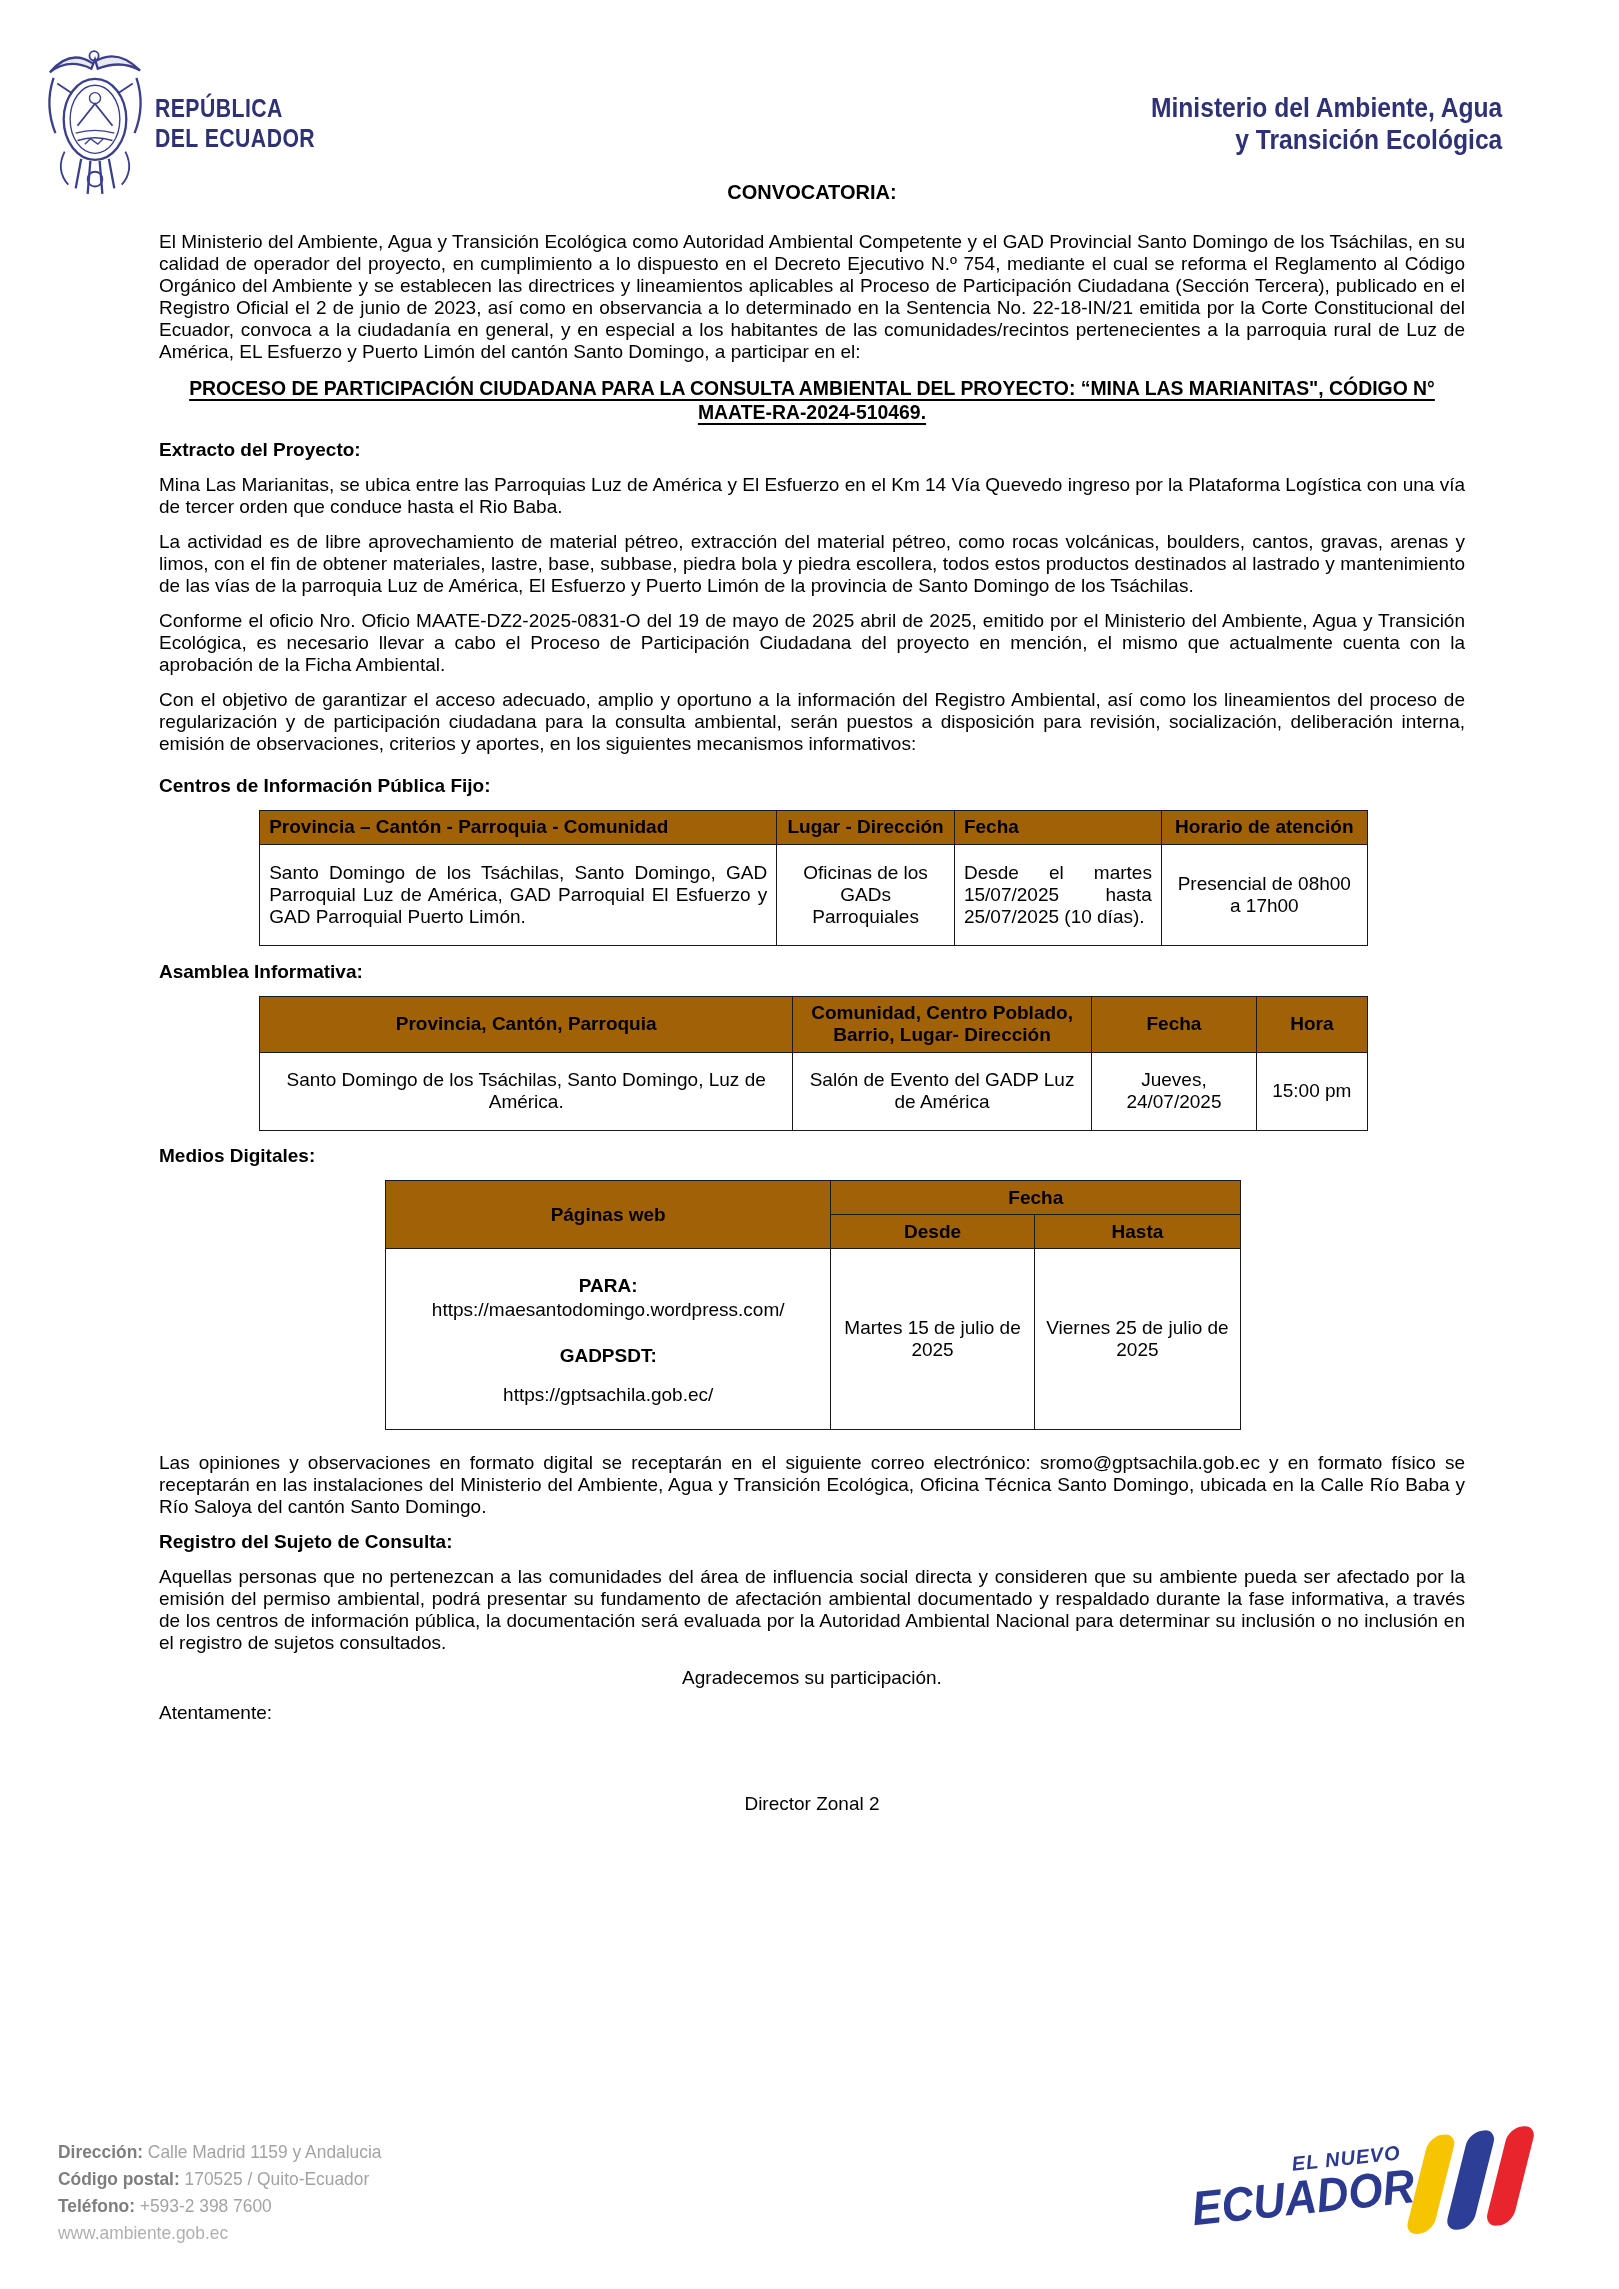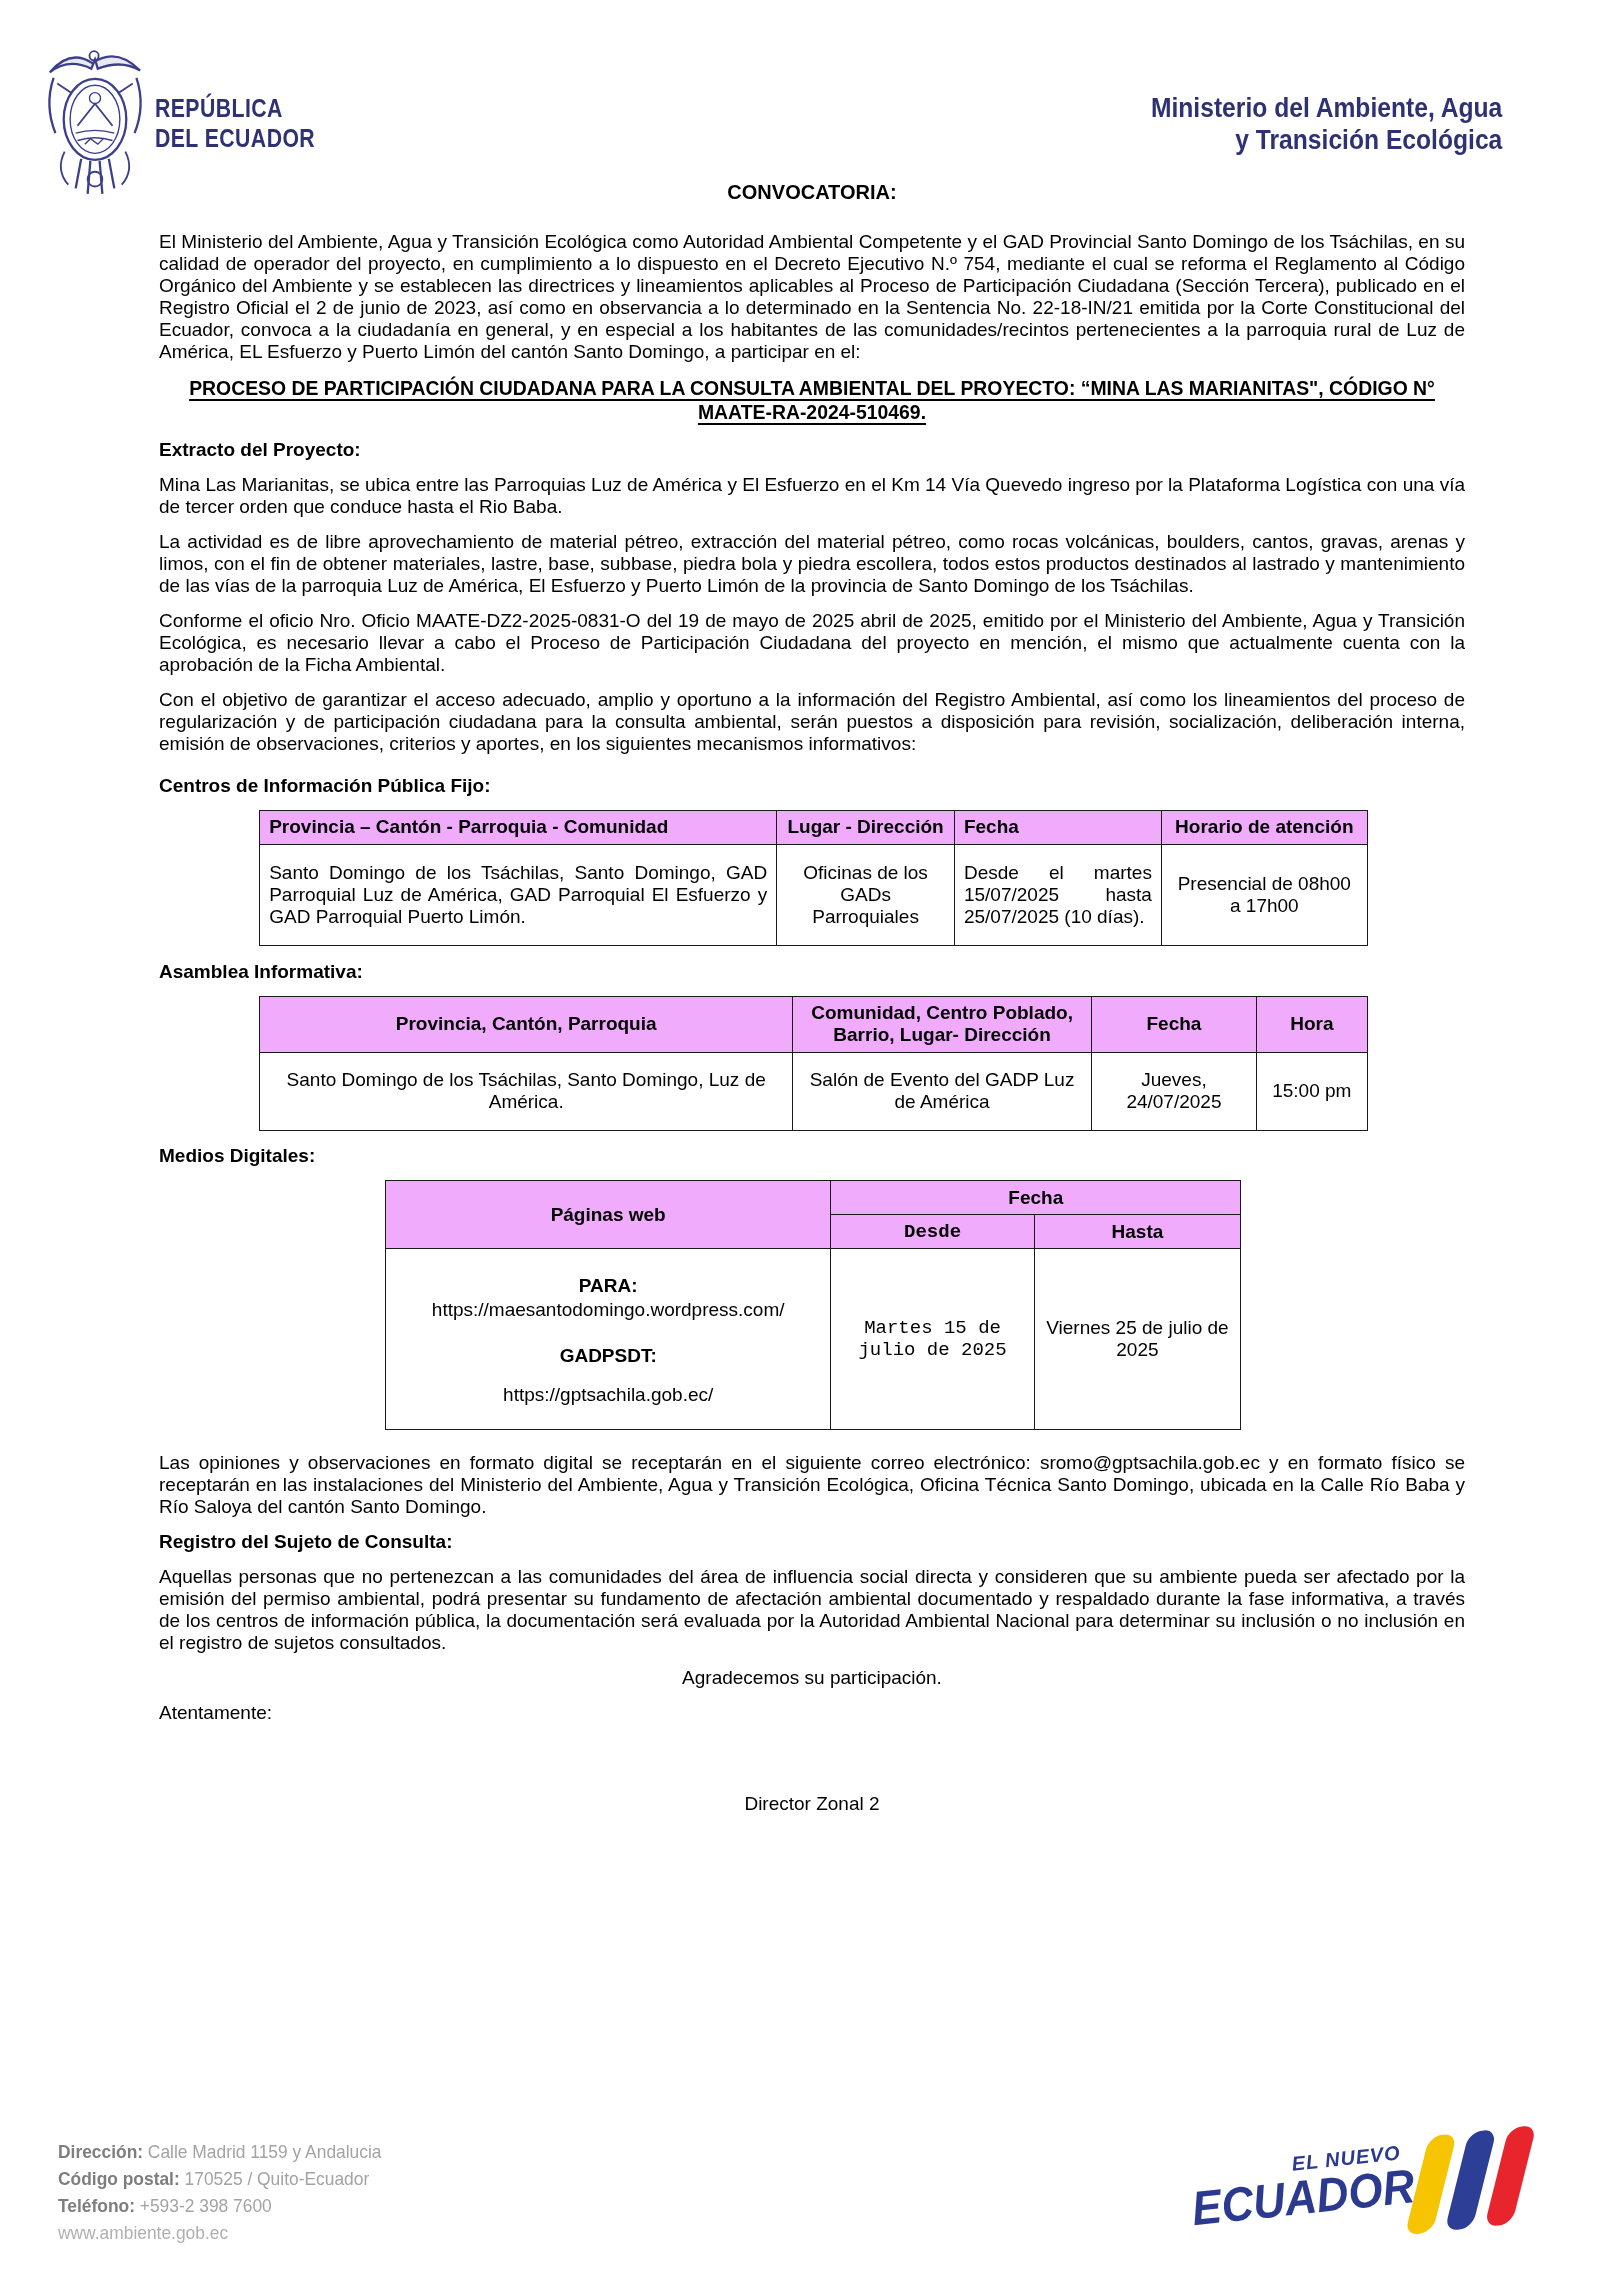--- a/index.html
+++ b/index.html
@@ -25,34 +25,34 @@
   .title { font-size:20px; font-weight:bold; text-align:center; margin:0 0 28px 0; }
   .process {
     font-size:19.4px; font-weight:bold; text-align:center; line-height:24px;
     text-decoration:underline; text-decoration-thickness:1.8px; text-underline-offset:3.7px;
     margin:5.5px 0 14.8px 0;
   }
   .label { font-weight:bold; text-align:left !important; }
   .center { text-align:center !important; }
   .doc-table { border-collapse:collapse; font-size:19px; line-height:22px; margin:5.5px 0 14.8px 100px; }
   .doc-table td { border:1.4px solid #1a1a1a; padding:5.5px 9.2px; vertical-align:middle; }
-  .doc-table .th { background:#f0abfc; font-weight:bold; text-align:center; }
+  .doc-table .th { background:#a16207; font-weight:bold; text-align:center; }
   .t1 td.c1 { width:498px; text-align:justify; }
   .t1 td.c2 { width:158px; text-align:center; }
   .t1 td.c3 { width:188px; text-align:justify; }
   .t1 td.c4 { width:186px; text-align:center; }
   .t1 .body td { height:89px; }
   .t2 td.c1 { width:514px; text-align:center; }
   .t2 td.c2 { width:279px; text-align:center; }
   .t2 td.c3 { width:146px; text-align:center; }
   .t2 td.c4 { width:91px;  text-align:center; }
   .t2 .body td { height:66px; }
   .t3 { margin-left:226px; }
   .t3 td.c1 { width:426px; text-align:center; }
-  .t3 td.c2 { width:184px; text-align:center;font-family:Liberation Mono, monospace; }
+  .t3 td.c2 { width:184px; text-align:center; }
   .t3 td.c3 { width:187px; text-align:center; }
   .t3 .webcell { padding:26px 9.2px 14.8px 9.2px; }
   .weblabel { font-weight:bold; text-align:center; margin-bottom:1.8px; }
   .weburl { text-align:center; margin-bottom:24px; }
   .weburl.last { margin-bottom:8px; margin-top:16.6px; }
   .sig { text-align:center; margin-top:68px; line-height:23px; }
   .gracias { margin-top:57px; }
   .atentamente { margin-top:16.6px; }
   
   .footer-contact {

